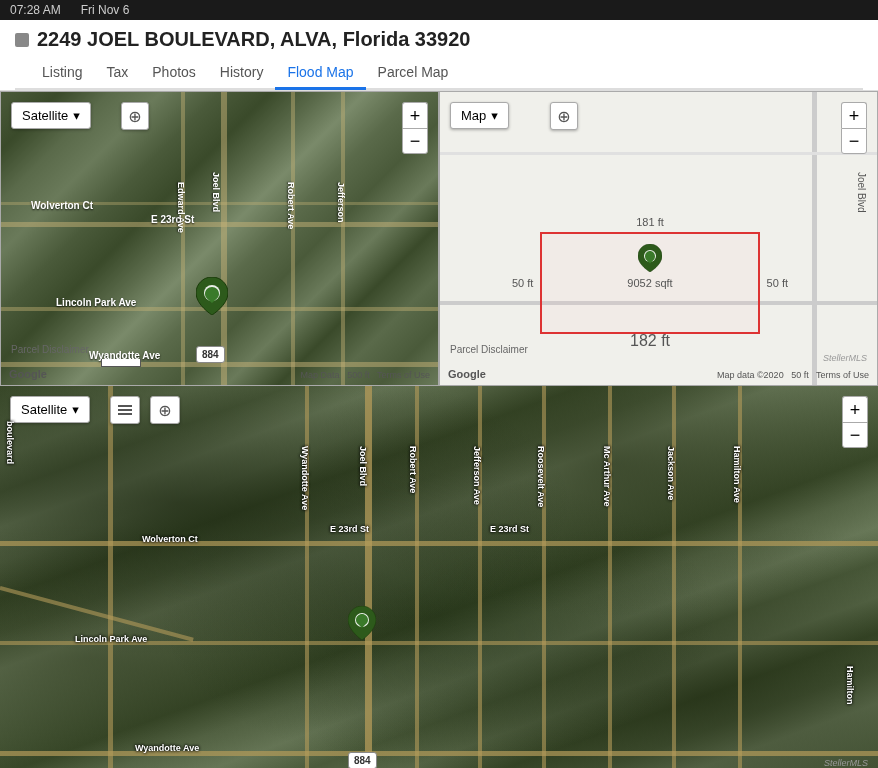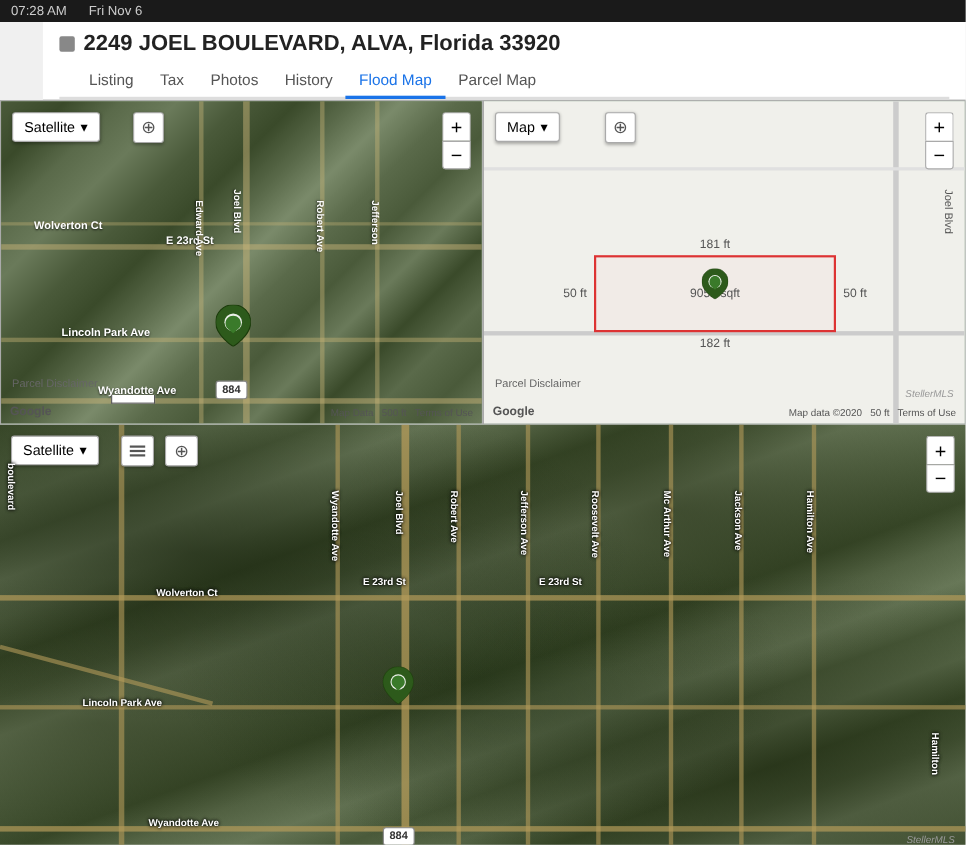--- a/index.html
+++ b/index.html
@@ -20,21 +20,20 @@
       display: flex;
       align-items: center;
       gap: 20px;
     }
 
     
     .address-bar {
       background: white;
       padding: 8px 15px 0 15px;
       border-bottom: 1px solid #ddd;
-      margin-left: 39px;
     }
     .address-title {
       font-size: 20px;
       font-weight: bold;
       color: #222;
       display: flex;
       align-items: center;
       gap: 8px;
       padding-bottom: 6px;
     }
@@ -466,25 +465,25 @@
       </div>
     </div>
 
     <div class="map-container">
       <div class="parcel-bg"></div>
 
       <div style="position:absolute; right:60px; top:0; width:5px; height:100%; background: #ccc;"></div>
       <div style="position:absolute; left:0; bottom:80px; width:100%; height:4px; background: #ccc;"></div>
       <div style="position:absolute; left:0; top:60px; width:100%; height:3px; background: #e0e0e0;"></div>
 
-      <div style="position: absolute; top: 140px; left: 100px; width: 220px; height: 70px; border: 2px solid #dd3333; background: rgba(255,200,200,0.1);">
+      <div style="position: absolute; top: 140px; left: 100px; width: 220px; height: 102px; border: 2px solid #dd3333; background: rgba(255,200,200,0.1);">
 
         <div style="position:absolute; top:-18px; left:50%; transform:translateX(-50%); font-size:11px; color:#555; white-space:nowrap;">181 ft</div>
 
-        <div style="position:absolute; bottom:-18px; left:50%; transform:translateX(-50%); font-size:11px; color:#555; white-space:nowrap;">182 ft</div>
+        <div style="position:absolute; bottom:-18px; left:50%; transform:translateX(-50%); font-size:16px; color:#555; white-space:nowrap;">182 ft</div>
 
         <div style="position:absolute; left:-30px; top:50%; transform:translateY(-50%); font-size:11px; color:#555;">50 ft</div>
 
         <div style="position:absolute; right:-30px; top:50%; transform:translateY(-50%); font-size:11px; color:#555;">50 ft</div>
 
         <div style="position:absolute; top:50%; left:50%; transform:translate(-50%,-50%); font-size:11px; color:#555; text-align:left;">9052 sqft</div>
 
         <div style="position:absolute; top:10px; left:50%; transform:translateX(-50%); width:24px; height:28px;">
           <svg viewBox="0 0 24 28" xmlns="http://www.w3.org/2000/svg">
             <path d="M12 0 C5.4 0 0 5.4 0 12 C0 21 12 28 12 28 C12 28 24 21 24 12 C24 5.4 18.6 0 12 0Z" fill="#2d5a1b" stroke="#1a3a0a" stroke-width="0.5"></path>

